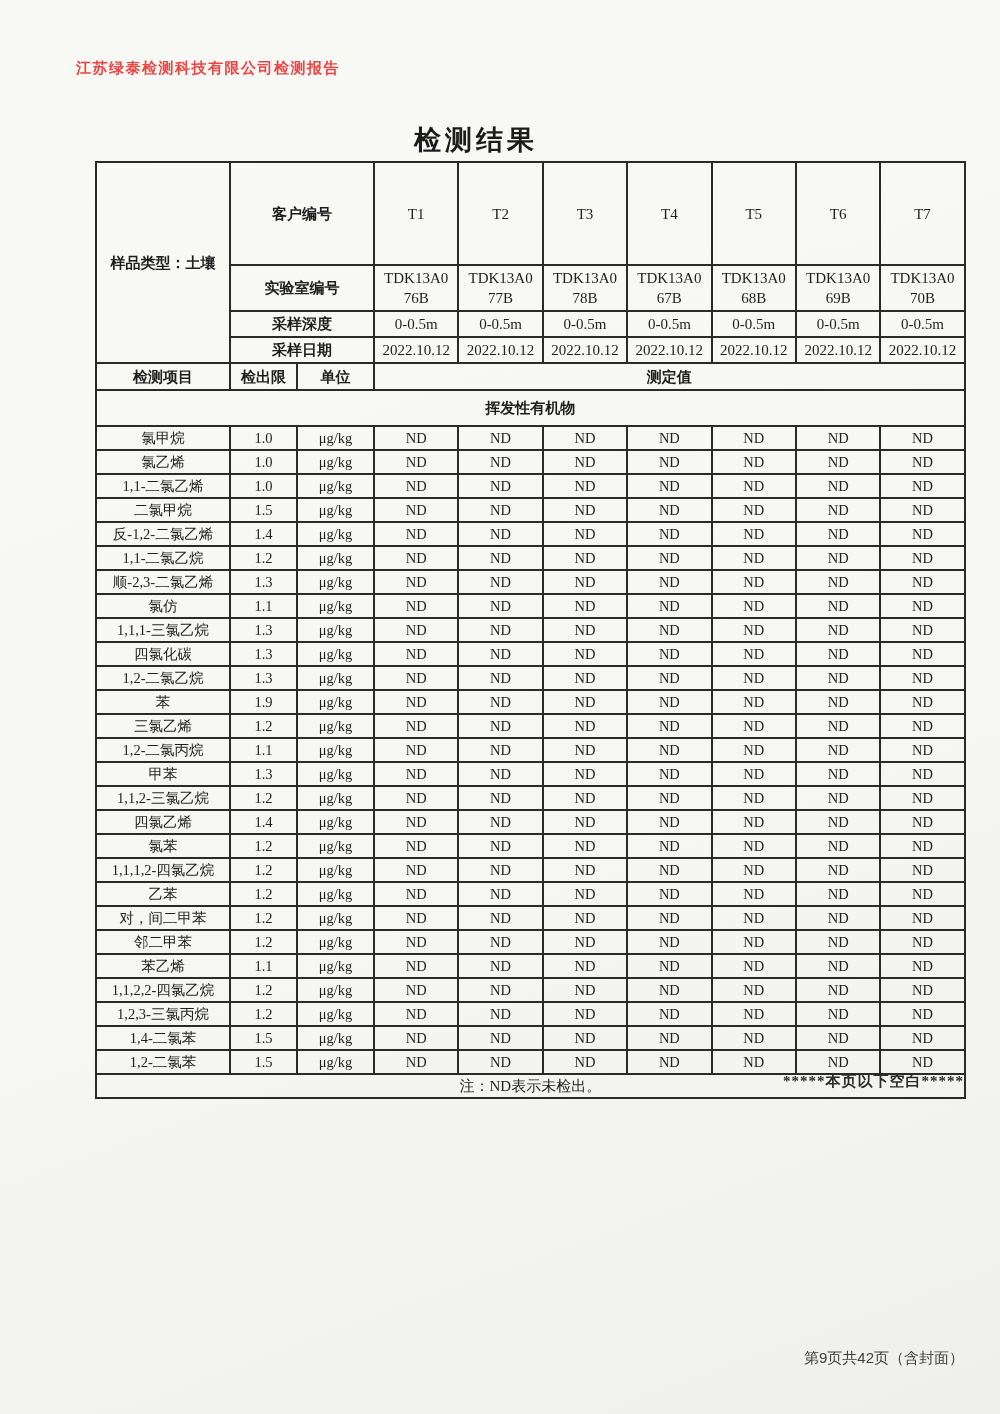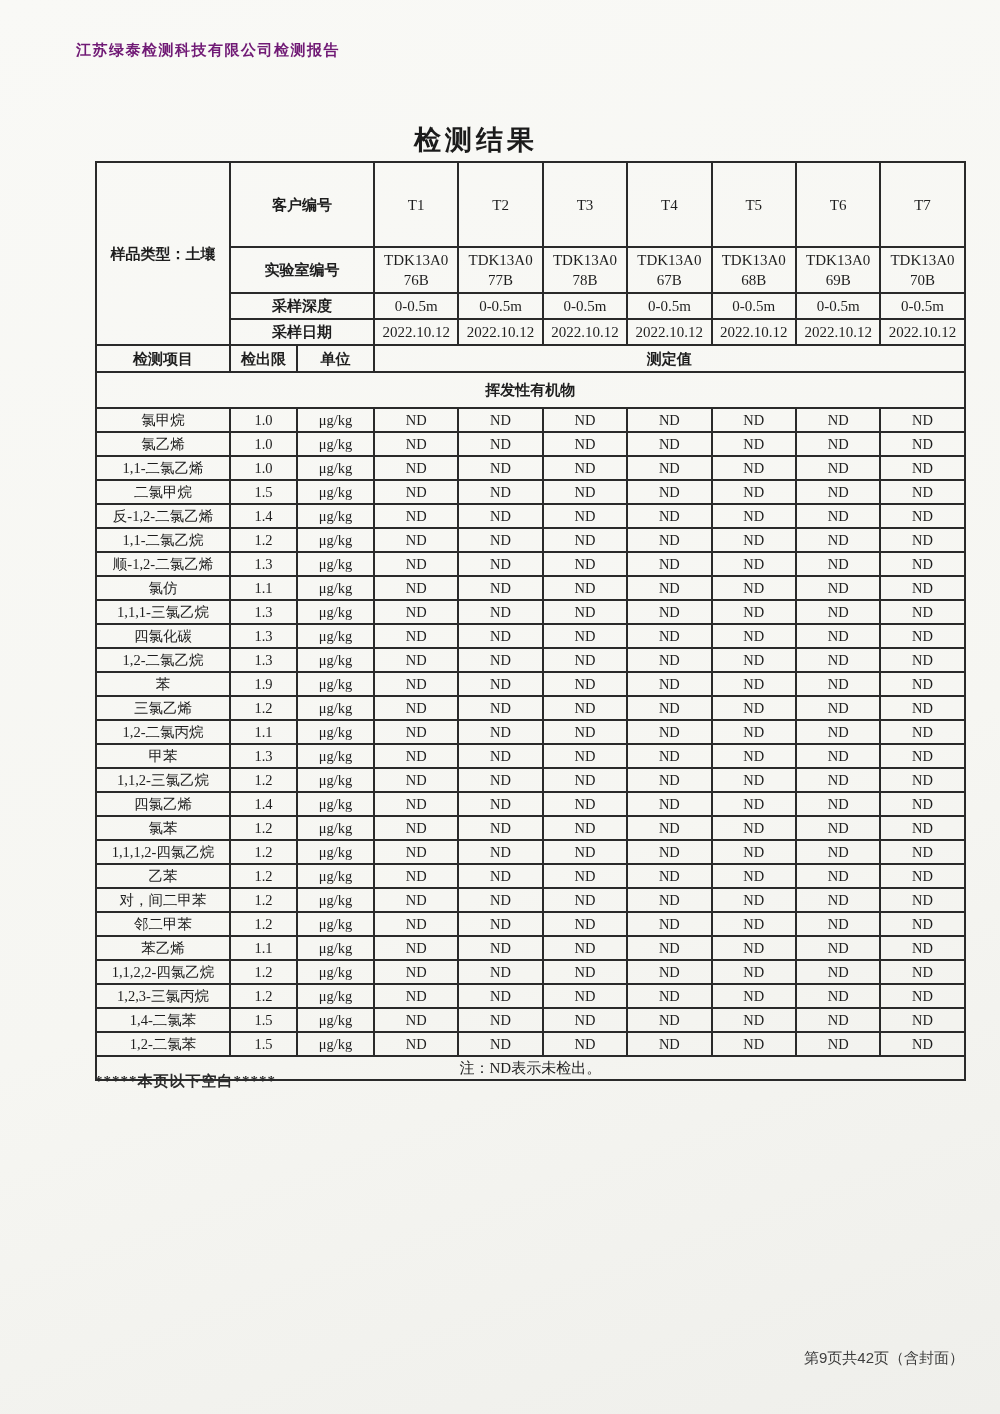--- a/index.html
+++ b/index.html
@@ -5,58 +5,58 @@
   html,body{margin:0;padding:0;}
   body{
     width:1000px;height:1414px;position:relative;
     background:
       linear-gradient(160deg, #f9f9f6 0%, #f6f6f2 60%, #efefeb 100%);
     font-family:"Liberation Serif","DejaVu Serif",serif;
     color:#1e1e1e;
     overflow:hidden;
   }
   .doc-header{
-    position:absolute;left:76px;top:38px;
-    font-size:15px;font-weight:bold;color:#701a75;
+    position:absolute;left:76px;top:56px;
+    font-size:15px;font-weight:bold;color:#ef4444;
     line-height:23px;letter-spacing:1.5px;
     font-family:"Liberation Sans","DejaVu Sans",sans-serif;
   }
   .title{
     position:absolute;left:0;top:112px;width:932px;margin:10px;
     text-align:center;font-size:27px;font-weight:bold;
     letter-spacing:4px;color:#1b1b1b;
   }
   table.results{
     position:absolute;left:95px;top:161px;width:869px;
     border-collapse:separate;border-spacing:0;table-layout:fixed;
     border-top:2px solid #2a2a2a;border-left:2px solid #2a2a2a;
   }
   table.results td{
     border-right:2px solid #2a2a2a;border-bottom:2px solid #2a2a2a;
     box-sizing:border-box;
     text-align:center;vertical-align:middle;
     font-size:15px;padding:0;overflow:hidden;
     height:24px;line-height:20px;
   }
-  tr.r-customer td{height:85px;}
+  tr.r-customer td{height:103px;}
   tr.r-lab td{height:46px;}
   tr.r-small td{height:26px;}
   tr.r-cols td{height:27px;}
   tr.r-section td{height:36px;margin-left:12px;}
   tr.r-data td{height:24px;font-size:14.5px;}
   tr.r-note td{height:24px;}
   .b{font-weight:bold;}
   .lab-id{white-space:pre-line;line-height:21px;}
   td.section-cell{text-align:left;padding-left:52px;font-weight:bold;font-size:15.5px;}
   td.note-cell{text-align:left;padding-left:32px;}
   td.c-item{font-size:15px;}
   td.date-cell{font-size:14px;letter-spacing:0;}
   .end-note{
     position:absolute;left:95px;top:1072px;width:869px;
-    text-align:left;font-size:15px;font-weight:bold;
+    text-align:right;font-size:15px;font-weight:bold;
     letter-spacing:1px;color:#2a2a2a;
   }
   .page-footer{
     position:absolute;left:95px;top:1349px;width:869px;
     text-align:right;font-size:15px;color:#3d3d3d;
     font-family:Liberation Sans, sans-serif;
   }
 </style>
 </head>
 <body>
@@ -205,21 +205,21 @@
         <td>μg/kg</td>
         <td>ND</td>
         <td>ND</td>
         <td>ND</td>
         <td>ND</td>
         <td>ND</td>
         <td>ND</td>
         <td>ND</td>
       </tr>
       <tr class="r-data">
-        <td class="c-item">顺-1,2-二氯乙烯</td>
+        <td class="c-item">顺-2,3-二氯乙烯</td>
         <td>1.3</td>
         <td>μg/kg</td>
         <td>ND</td>
         <td>ND</td>
         <td>ND</td>
         <td>ND</td>
         <td>ND</td>
         <td>ND</td>
         <td>ND</td>
       </tr>

